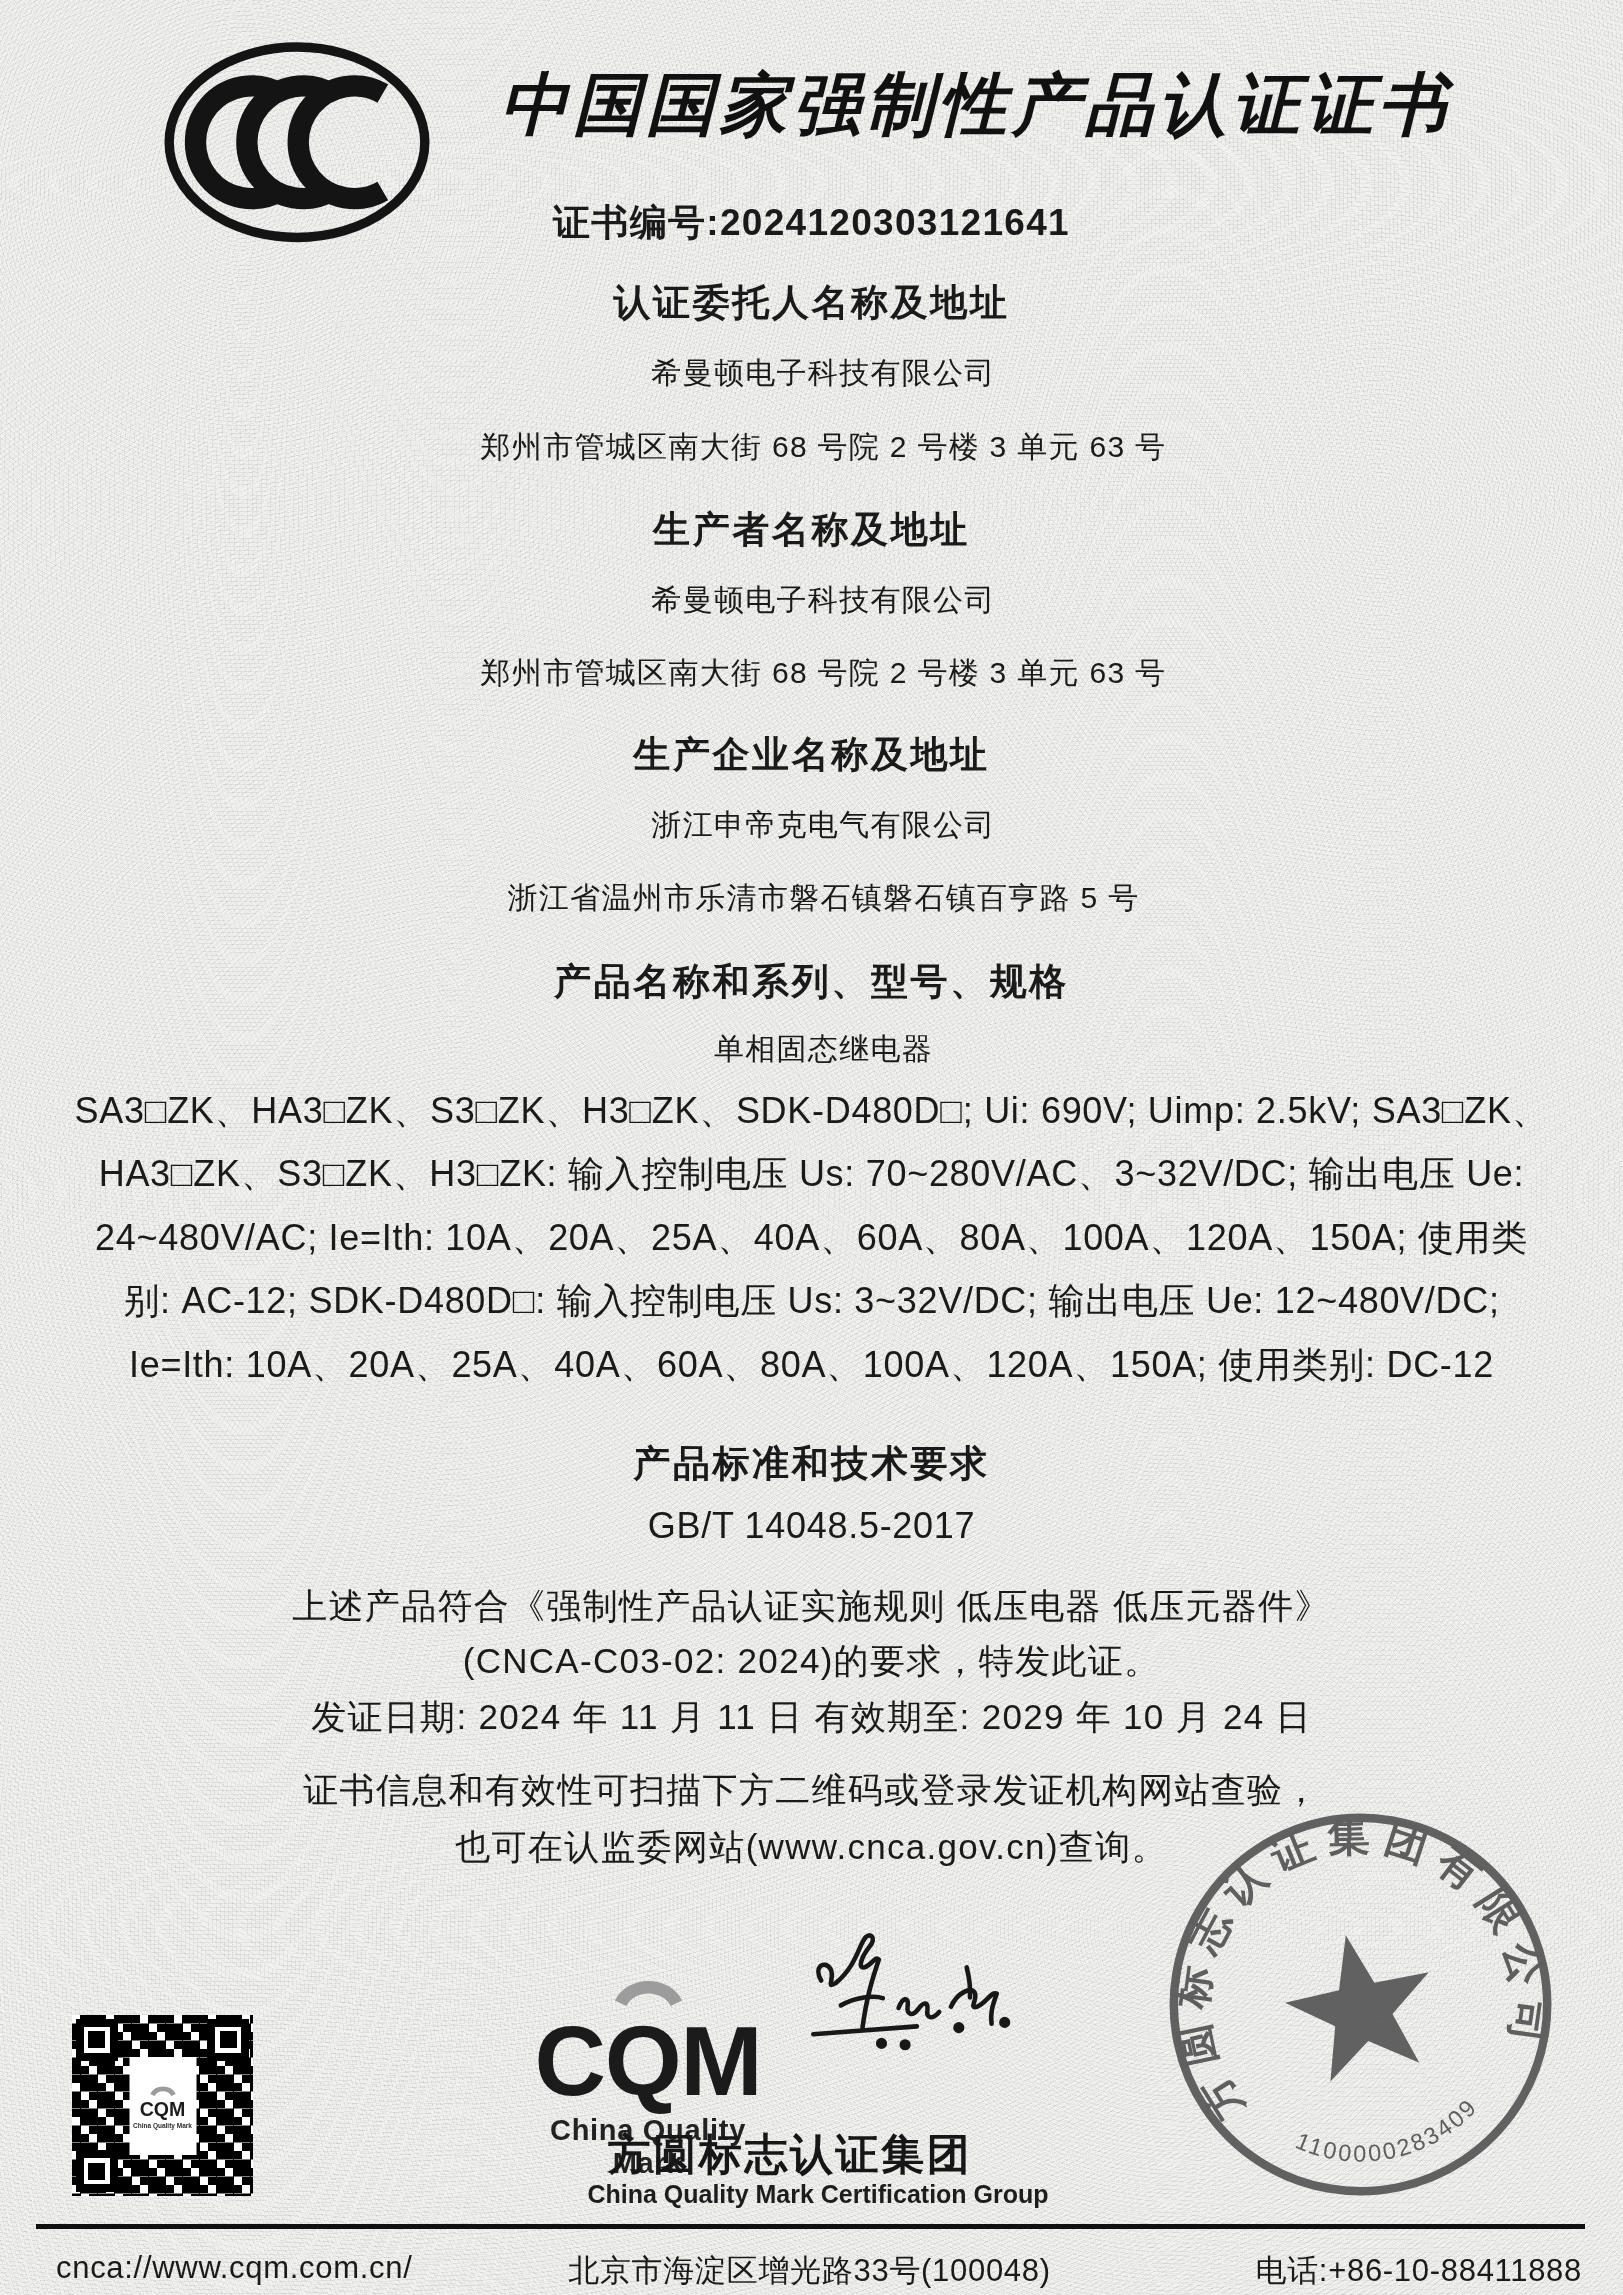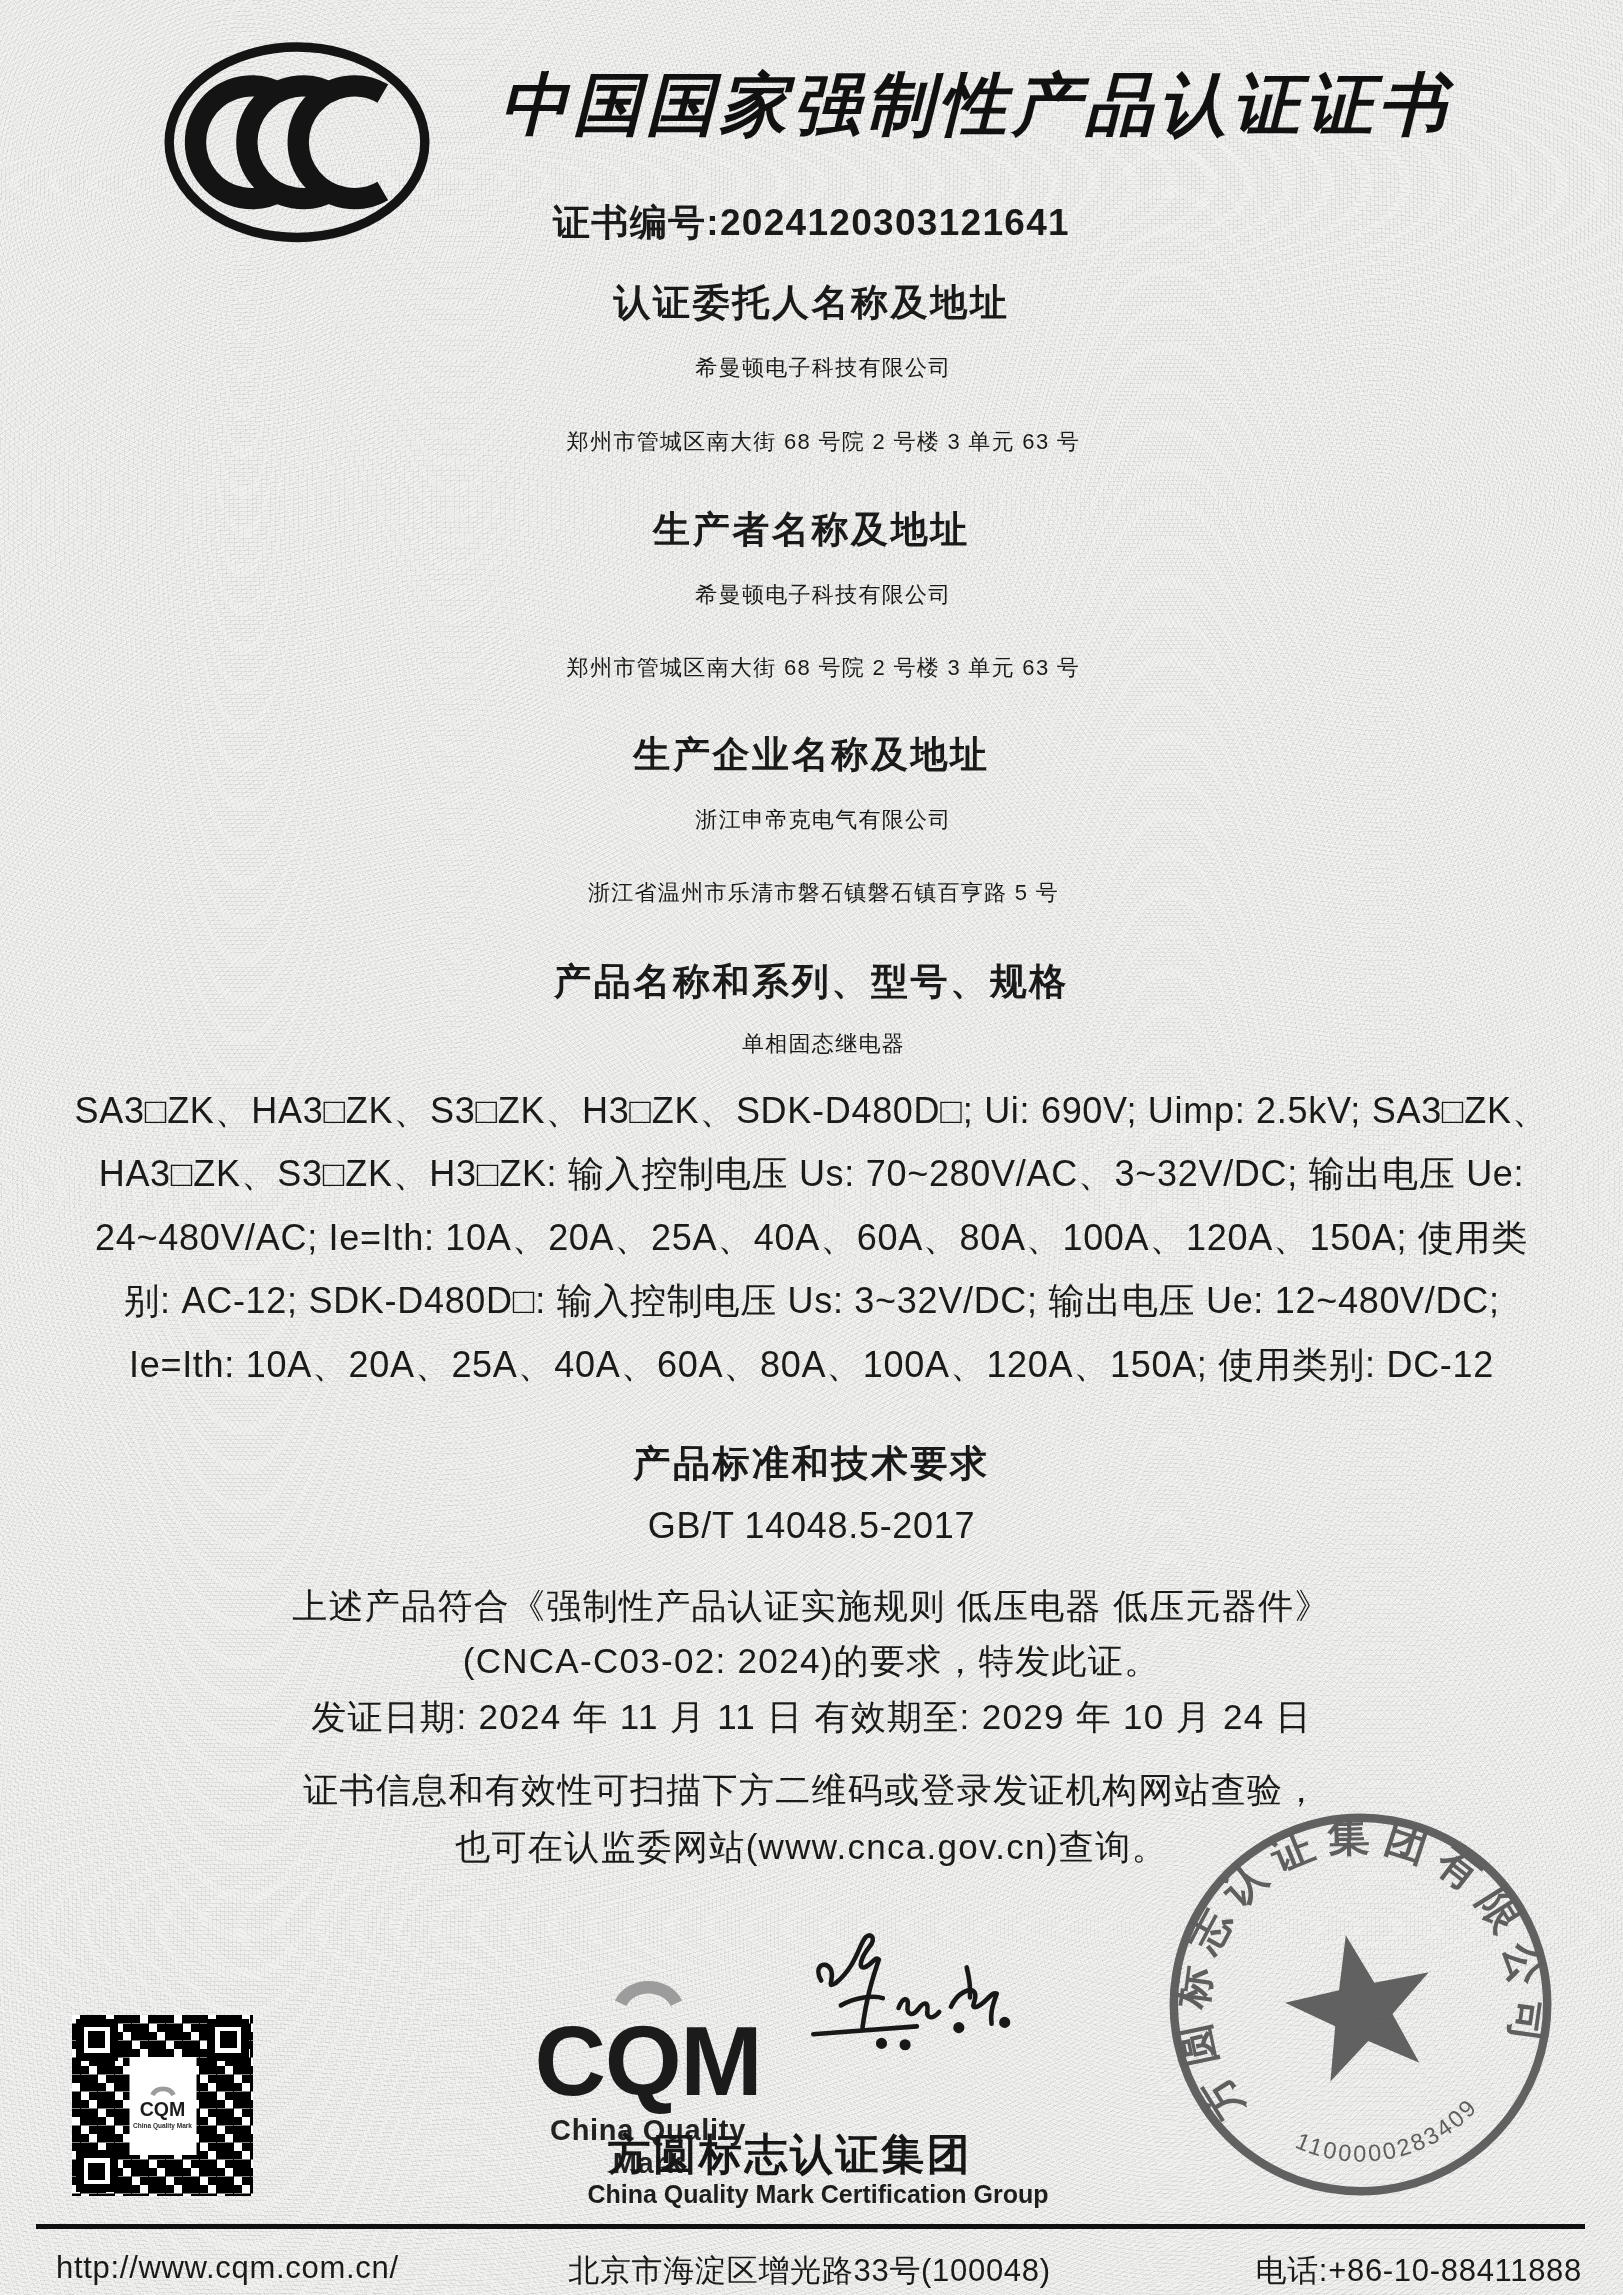--- a/index.html
+++ b/index.html
@@ -12,21 +12,21 @@
       repeating-radial-gradient(circle at 85% 22%, rgba(110,110,110,.09) 0 0.7px, transparent 0.7px 4.6px),
       repeating-radial-gradient(circle at 28% 52%, rgba(110,110,110,.09) 0 0.7px, transparent 0.7px 5.2px),
       repeating-radial-gradient(circle at 72% 84%, rgba(110,110,110,.09) 0 0.7px, transparent 0.7px 3.9px);
   }
   .abs{position:absolute;}
   .cline{position:absolute;left:0;right:0;text-align:center;white-space:nowrap;}
   .title{top:60px;left:432px;width:1087px;position:absolute;text-align:center;
          font-size:68px;font-weight:bold;letter-spacing:5.2px;white-space:nowrap;color:#111;font-style:italic;}
   .certno{top:198px;font-size:37px;font-weight:bold;letter-spacing:1.3px;}
   .sec-title{font-size:37px;font-weight:bold;letter-spacing:2.6px;}
-  .body-line{font-size:22px;letter-spacing:1.3px;padding-left:24px;}
+  .body-line{font-size:30px;letter-spacing:1.3px;padding-left:24px;}
   .spec-line{font-size:36px;letter-spacing:0.7px;}
   .stmt{font-size:35px;letter-spacing:1.3px;}
   .ccc-logo{left:149px;top:37px;width:296px;height:213px;}
   
   .qr{left:72px;top:2015px;width:181px;height:181px;
       background:
         repeating-conic-gradient(#000 0 25%, transparent 0 50%) 8.5px 8.5px/34px 34px,
         repeating-conic-gradient(#000 0 25%, #fff 0 50%) 0 0/17px 17px;}
   .finder{position:absolute;width:26px;height:26px;border:8.5px solid #000;background:#fff;}
   .finder::after{content:"";position:absolute;inset:4.6px;background:#000;}
@@ -149,18 +149,18 @@
       <text font-size="64" font-weight="bold" fill="#4c4c4c" style="letter-spacing:18px">
         <textPath href="#sealTop" startOffset="50%" text-anchor="middle">方圆标志认证集团有限公司</textPath>
       </text>
       <text font-size="36" fill="#4c4c4c" style="letter-spacing:4px">
         <textPath href="#sealBot" startOffset="50%" text-anchor="middle">1100000283409</textPath>
       </text>
     </svg>
   </div>
 
   <div class="abs footer-line"></div>
-  <div class="abs footer-text f-web">http://www.cqm.com.cn/</div>
+  <div class="abs footer-text f-web">cnca://www.cqm.com.cn/</div>
   <div class="abs footer-text f-addr">北京市海淀区增光路33号(100048)</div>
   <div class="abs footer-text f-phone">电话:+86-10-88411888</div>
 
 </div>
 
 
 </body></html>

